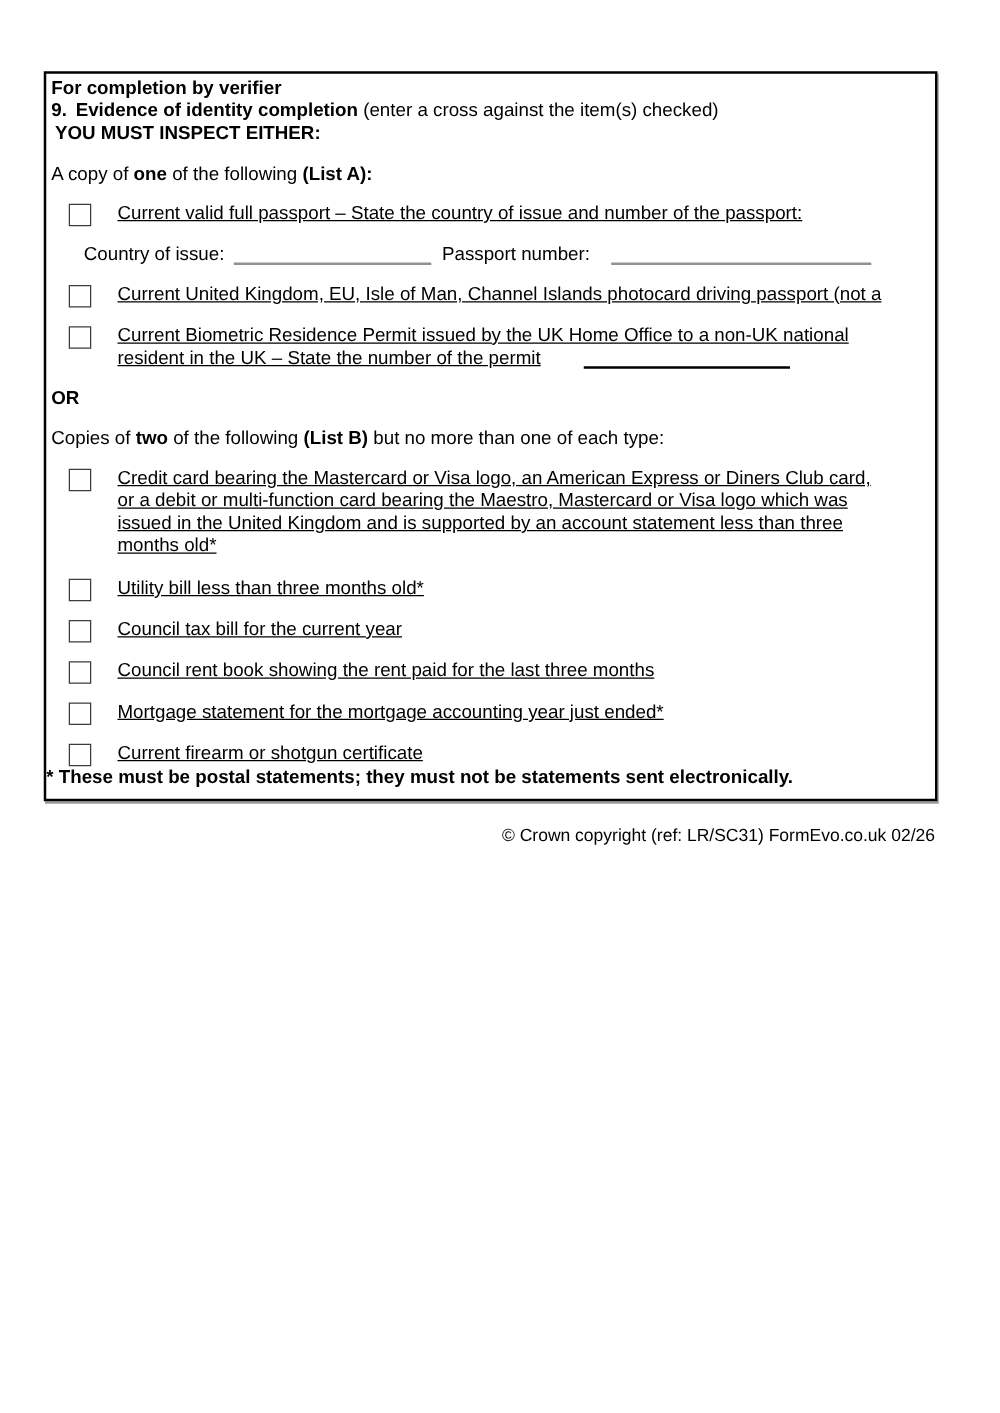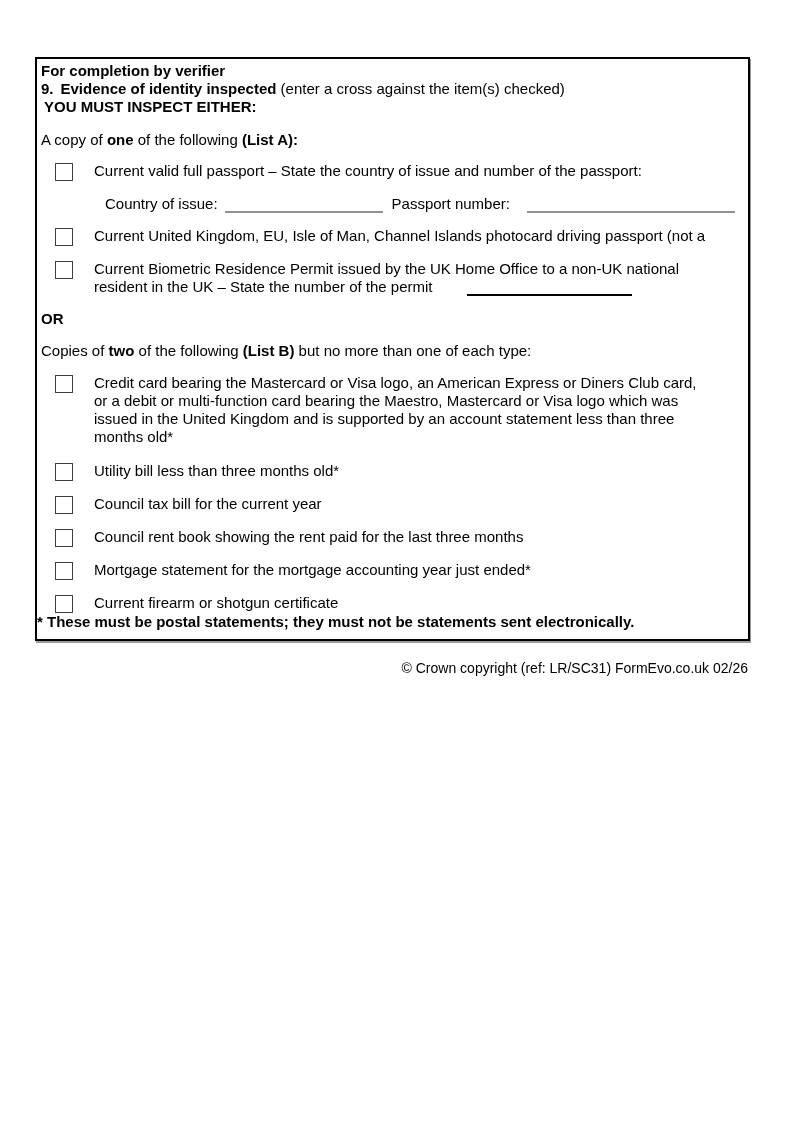--- a/index.html
+++ b/index.html
@@ -16,28 +16,28 @@
     box-shadow:1px 2px 0 #9a9a9a;
     padding:3px 4px; overflow:hidden; background:#fff;
   }
   .b { font-weight:bold; }
   .line { white-space:nowrap; }
   .must { padding-left:3px; }
   .intro-a { margin-top:15px; }
   .gap14 { margin-top:14px; }
   .gap13 { margin-top:13px; }
   .gap16 { margin-top:16px; }
-  .chk-row { display:flex; align-items:flex-start; }
+  .chk-row { display:flex; align-items:flex-start;text-decoration:underline; }
   .cbx {
     flex:0 0 auto; width:16px; height:16px;
     border:1px solid #3d3d3d; background:#fff;
     margin-left:14px; margin-right:21px; margin-top:1px;
   }
   .itm { flex:1 1 auto; }
-  .sub { margin-left:64px; }
+  .sub { margin-left:26px; }
   .uline { display:inline-block; height:14px; vertical-align:-4px; }
   .uline.gray { border-bottom:2px solid #919191; }
   .uline.black { border-bottom:2px solid #000; }
   .ul-country { width:158px; margin-left:7px; }
   .ul-passport { width:208px; margin-left:17px; }
   .ul-licence { width:238px; margin-left:26px; }
   .ul-permit { width:165px; margin-left:34px; }
   .q-title { margin-left:7px; }
   .footnote { font-weight:bold; margin-left:-4px; white-space:nowrap; }
   .copyright {
@@ -48,21 +48,21 @@
 </head>
 <body>
 
 <div class="page">
 
   <div class="form-box">
 
     <div class="line b">For completion by verifier</div>
 
     <div class="line">
-      <span class="b">9.</span><span class="b q-title">Evidence of identity inspected</span><span> (enter a cross against the item(s) checked)</span>
+      <span class="b">9.</span><span class="b q-title">Evidence of identity completion</span><span> (enter a cross against the item(s) checked)</span>
     </div>
 
     <div class="line b must">YOU MUST INSPECT EITHER:</div>
 
     <div class="line intro-a">
       <span>A copy of </span><span class="b">one</span><span> of the following </span><span class="b">(List A):</span>
     </div>
 
     <div class="chk-row gap13">
       <span class="cbx"></span>

